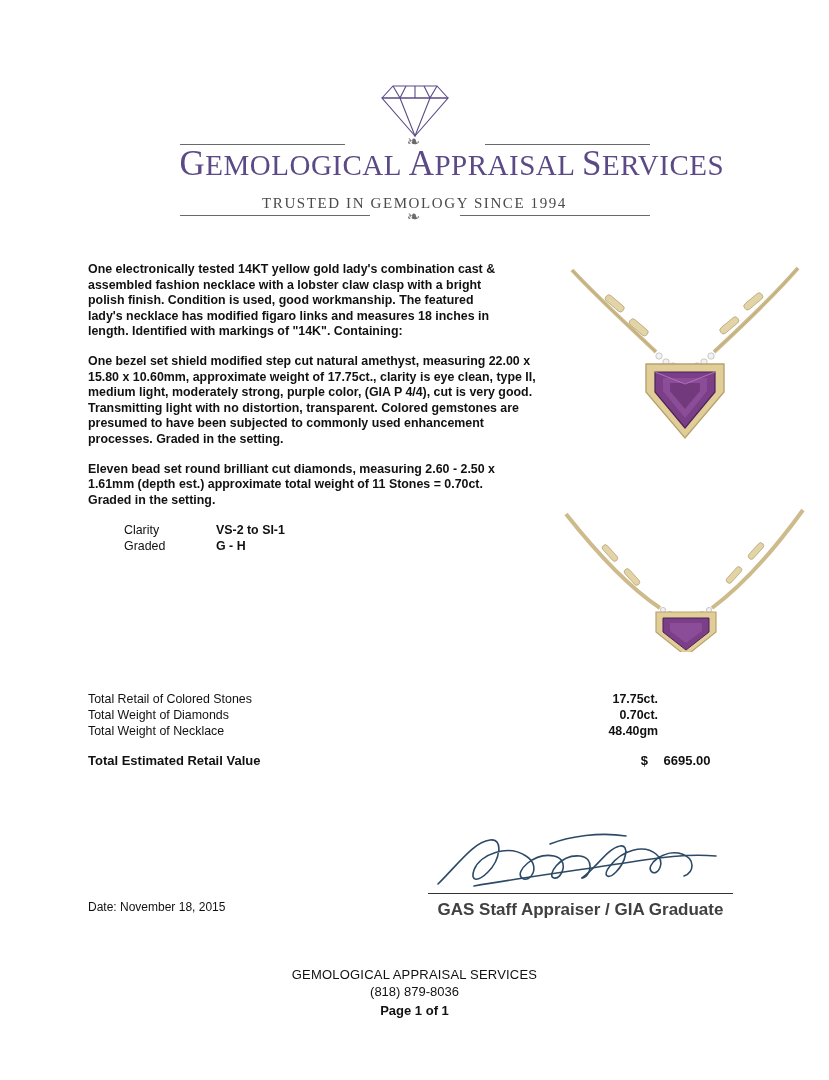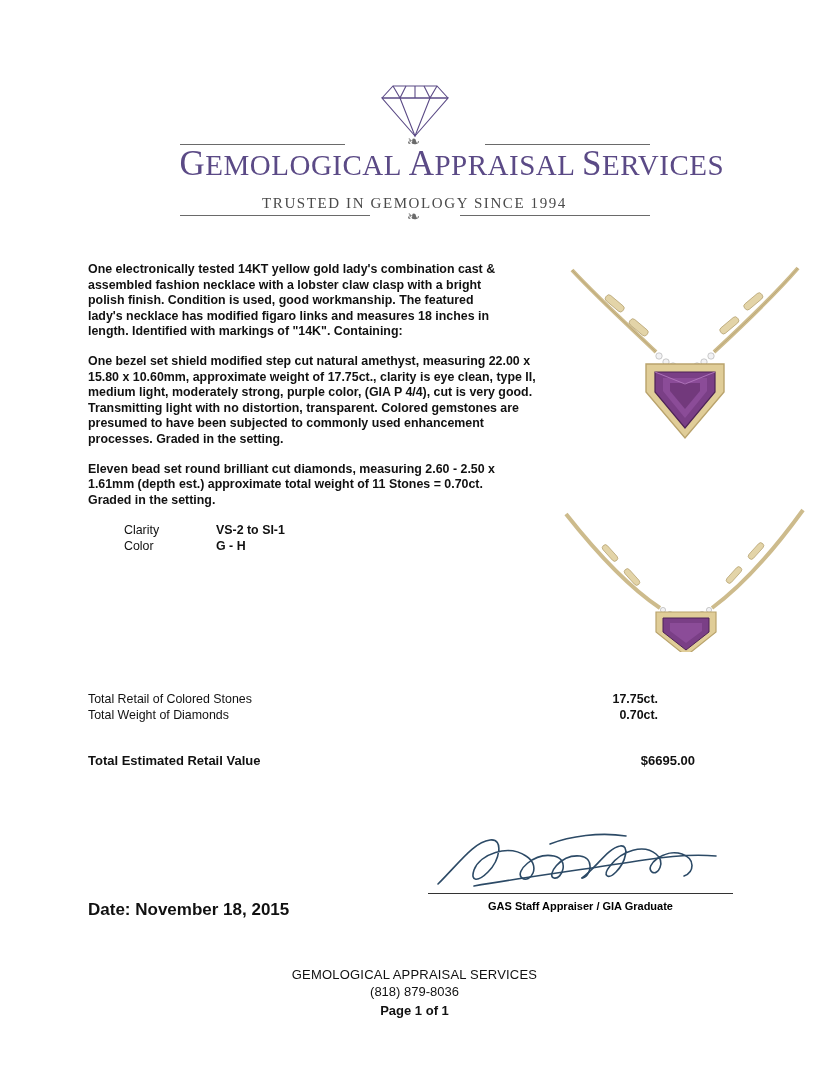--- a/index.html
+++ b/index.html
@@ -149,21 +149,21 @@
     top: 753px;
     left: 88px;
     width: 660px;
     font-size: 13px;
     font-weight: bold;
     color: #111;
     display: flex;
   }
   .grand .glabel { flex: 0 0 520px; }
   .grand .gcur { flex: 0 0 40px; text-align: right;}
-  .grand .gval { flex: 1; text-align: left; padding-right: 22px;}
+  .grand .gval { flex: 1; text-align: center; padding-right: 22px;}
 
   
   .sig-line {
     position: absolute;
     top: 893px;
     left: 428px;
     width: 305px;
     border-top: 1px solid #333;
   }
   .sig-scribble {
@@ -172,30 +172,30 @@
     left: 430px;
     width: 300px;
     height: 70px;
   }
   .sig-caption {
     position: absolute;
     top: 900px;
     left: 428px;
     width: 305px;
     text-align: center;
-    font-size: 11px;
-    font-weight: bold;
-    color: #000000;
+    font-size: 17px;
+    font-weight: bold;
+    color: #404040;
   }
   .date-line {
     position: absolute;
     top: 900px;
     left: 88px;
-    font-size: 17px;
-    font-weight: bold;
+    font-size: 12px;
+    font-weight: normal;
     color: #111;
   }
 
   
   .footer {
     position: absolute;
     top: 966px;
     left: 0;
     width: 829px;
     text-align: center;
@@ -318,34 +318,38 @@
     <p class="para">One electronically tested 14KT yellow gold lady's combination cast &amp; assembled fashion necklace with a lobster claw clasp with a bright polish finish. Condition is used, good workmanship. The featured lady's necklace has modified figaro links and measures 18 inches in length. Identified with markings of "14K".  Containing:</p>
     <p class="para wide">One bezel set shield modified step cut natural amethyst, measuring 22.00 x 15.80 x 10.60mm, approximate weight of 17.75ct., clarity is eye clean, type II, medium light, moderately strong, purple color, (GIA P 4/4), cut is very good. Transmitting light with no distortion, transparent. Colored gemstones are presumed to have been subjected to commonly used enhancement processes. Graded in the setting.</p>
     <p class="para">Eleven bead set round brilliant cut diamonds, measuring 2.60 - 2.50 x 1.61mm (depth est.) approximate total weight of 11 Stones = 0.70ct. Graded in the setting.</p>
 
     <div class="specs">
       <div class="row">
         <div class="k">Clarity</div>
         <div class="v">VS-2 to SI-1</div>
       </div>
       <div class="row">
-        <div class="k">Color</div>
+        <div class="k">Graded</div>
         <div class="v">G - H</div>
       </div>
     </div>
   </div>
 
   <div class="totals">
     <div class="trow">
       <div class="tlabel">Total Retail of Colored Stones</div>
       <div class="tval">17.75ct.</div>
     </div>
     <div class="trow">
       <div class="tlabel">Total Weight of Diamonds</div>
       <div class="tval">0.70ct.</div>
+    </div>
+    <div class="trow">
+      <div class="tlabel">Total Weight of Necklace</div>
+      <div class="tval">48.40gm</div>
     </div>
   </div>
 
   <div class="grand">
     <div class="glabel">Total Estimated Retail Value</div>
     <div class="gcur">$</div>
     <div class="gval">6695.00</div>
   </div>
 
   <svg class="sig-scribble" viewBox="0 0 300 70">

